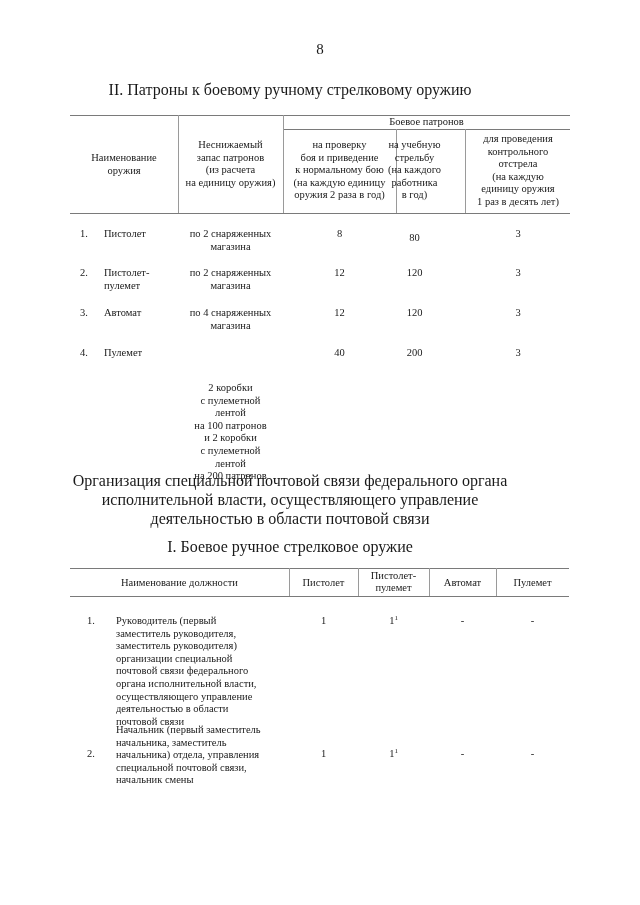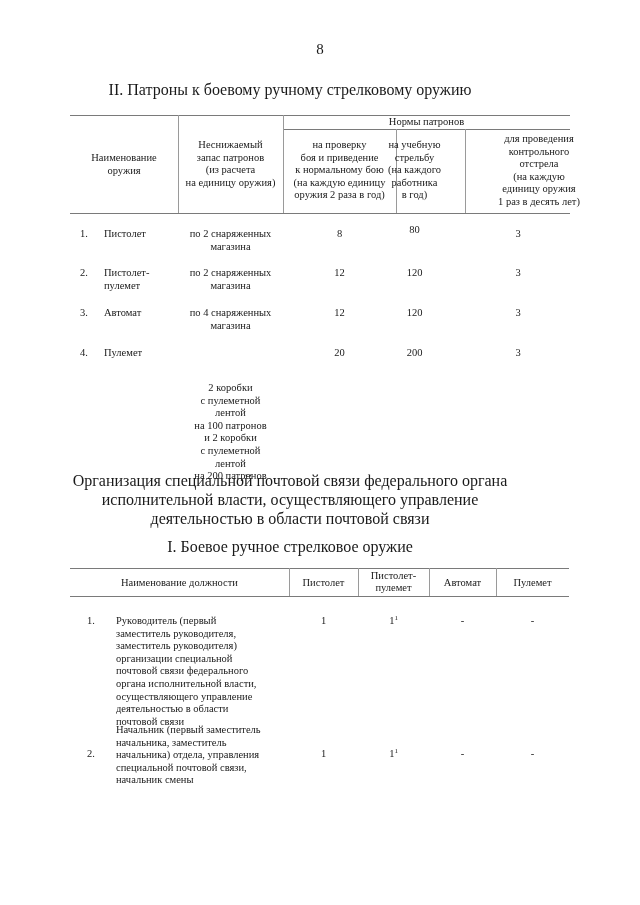--- a/index.html
+++ b/index.html
@@ -30,45 +30,45 @@
   <div class="vline" style="left:283px; top:115px; height:98px;"></div>
   <div class="vline" style="left:396px; top:129px; height:84px;"></div>
   <div class="vline" style="left:465px; top:129px; height:84px;"></div>
 
   <div class="cell t9" style="left:70px; width:108px; top:152px;">Наименование
 оружия</div>
   <div class="cell t9" style="left:178px; width:105px; top:139px;">Неснижаемый
 запас патронов
 (из расчета
 на единицу оружия)</div>
-  <div class="cell t9" style="left:283px; width:287px; top:116px;">Нормы патронов</div>
+  <div class="cell t9" style="left:283px; width:287px; top:116px;">Боевое патронов</div>
   <div class="cell t9" style="left:283px; width:113px; top:139px;">на проверку
 боя и приведение
 к нормальному бою
 (на каждую единицу
 оружия 2 раза в год)</div>
   <div class="cell t9" style="left:380px; width:69px; top:139px;">на учебную
 стрельбу
 (на каждого
 работника
 в год)</div>
-  <div class="cell t9" style="left:465px; width:106px; top:133px;margin-left:21px;">для проведения
+  <div class="cell t9" style="left:465px; width:106px; top:133px;">для проведения
 контрольного
 отстрела
 (на каждую
 единицу оружия
 1 раз в десять лет)</div>
 
   <div>
     <div class="lcell t9" style="left:80px; top:228px;">1.</div>
     <div class="lcell t9" style="left:104px; top:228px;">Пистолет</div>
     <div class="cell t9" style="left:178px; width:105px; top:228px;">по 2 снаряженных
 магазина</div>
     <div class="cell t9" style="left:283px; width:113px; top:228px;">8</div>
-    <div class="cell t9" style="left:380px; width:69px; top:224px;text-align:center;">80</div>
+    <div class="cell t9" style="left:380px; width:69px; top:232px;text-align:center;">80</div>
     <div class="cell t9" style="left:465px; width:106px; top:228px;">3</div>
   </div>
 
   <div>
     <div class="lcell t9" style="left:80px; top:267px;">2.</div>
     <div class="lcell t9" style="left:104px; top:267px;">Пистолет-
 пулемет</div>
     <div class="cell t9" style="left:178px; width:105px; top:267px;">по 2 снаряженных
 магазина</div>
     <div class="cell t9" style="left:283px; width:113px; top:267px;">12</div>
@@ -90,21 +90,21 @@
     <div class="lcell t9" style="left:80px; top:347px;">4.</div>
     <div class="lcell t9" style="left:104px; top:347px;">Пулемет</div>
     <div class="cell t9" style="left:178px; width:105px; top:347px;margin-top:35px;">2 коробки
 с пулеметной
 лентой
 на 100 патронов
 и 2 коробки
 с пулеметной
 лентой
 на 200 патронов</div>
-    <div class="cell t9" style="left:283px; width:113px; top:347px;">20</div>
+    <div class="cell t9" style="left:283px; width:113px; top:347px;">40</div>
     <div class="cell t9" style="left:380px; width:69px; top:347px;">200</div>
     <div class="cell t9" style="left:465px; width:106px; top:347px;">3</div>
   </div>
 </div>
 
 <div class="abs h-title" style="top:471px; white-space:pre-line; line-height:19px;">Организация специальной почтовой связи федерального органа
 исполнительной власти, осуществляющего управление
 деятельностью в области почтовой связи</div>
 
 <div class="abs h-title" style="top:537px;">I. Боевое ручное стрелковое оружие</div>

